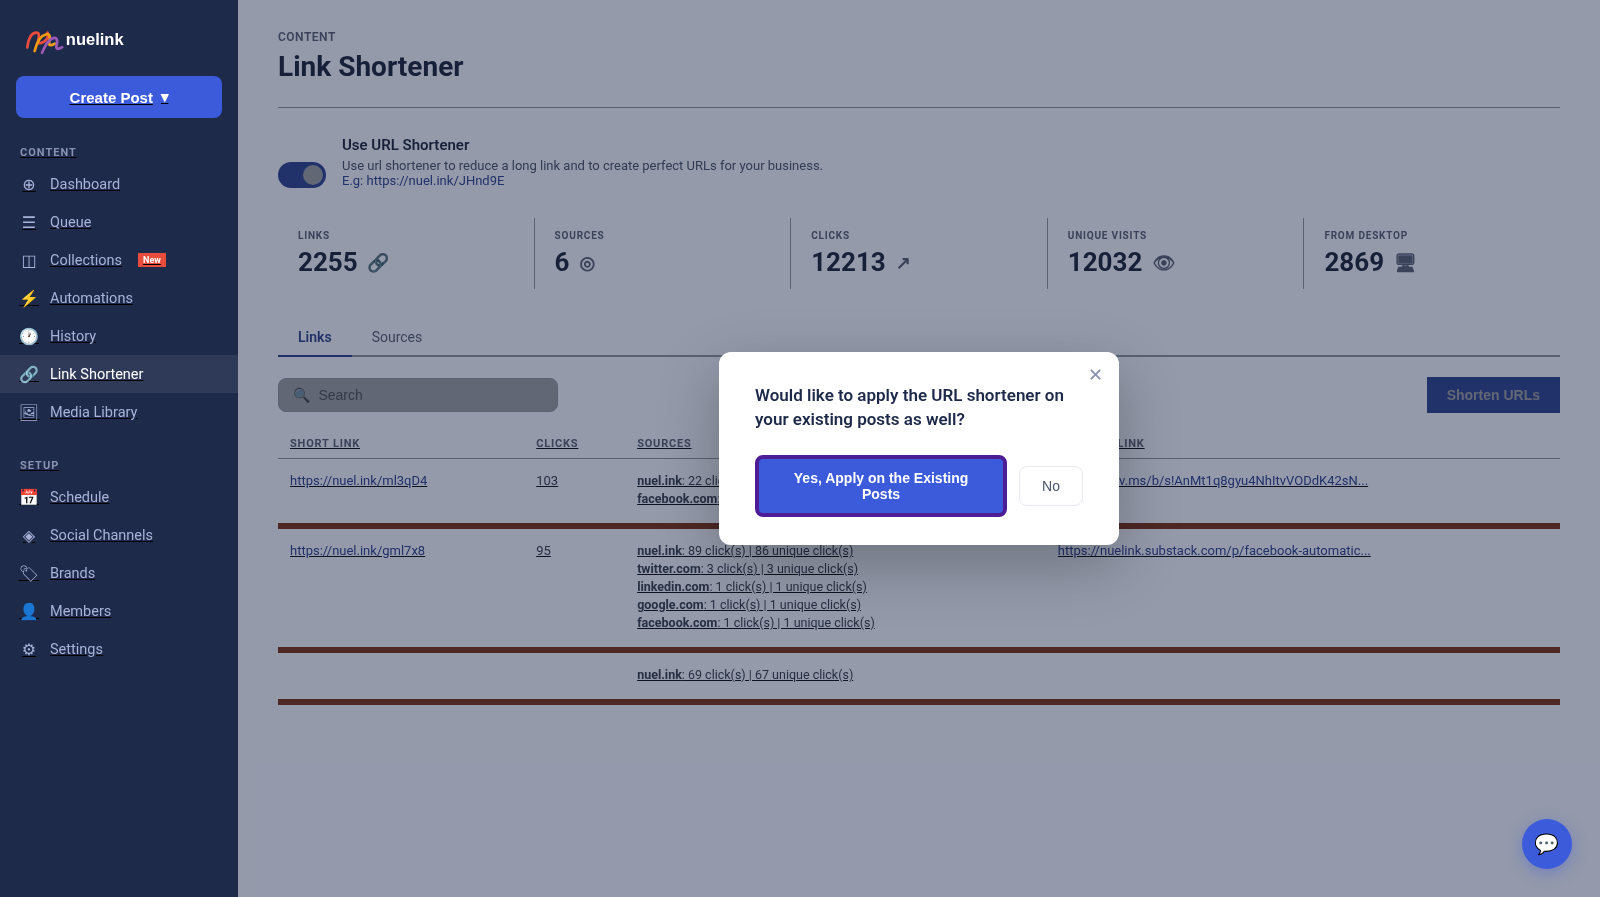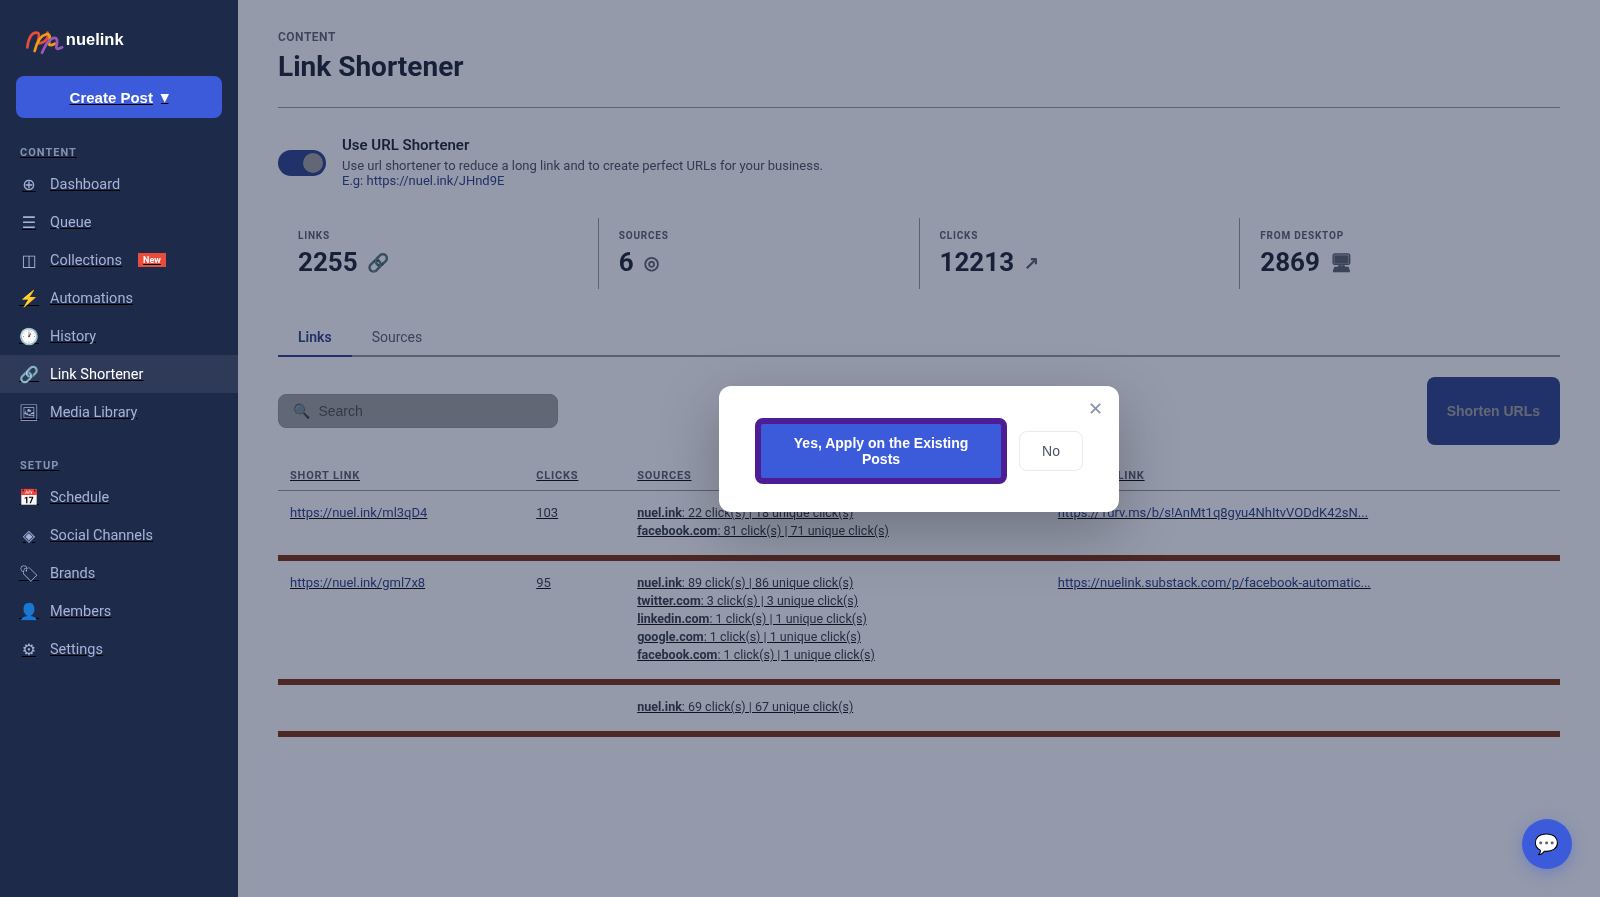--- a/index.html
+++ b/index.html
@@ -112,21 +112,21 @@
     }
     .divider {
       border: none;
       border-top: 1px solid #e8ecf0;
       margin-bottom: 28px;
     }
 
     
     .toggle-section {
       display: flex;
-      align-items: center;
+      align-items: flex-end;
       gap: 16px;
       margin-bottom: 30px;
     }
     .toggle-switch {
       width: 48px;
       height: 26px;
       background: #3b5bdb;
       border-radius: 13px;
       position: relative;
       cursor: pointer;
@@ -236,22 +236,22 @@
       outline: none;
       font-size: 14px;
       color: #a21caf;
       background: transparent;
       width: 100%;
     }
     .shorten-btn {
       background: #3b5bdb;
       color: white;
       border: none;
-      border-radius: 8px;
-      padding: 26px 20px;
+      border-radius: 0;
+      padding: 10px 20px;
       font-size: 14px;
       font-weight: 600;
       cursor: pointer;
       text-align: center;
     }
 
     
     .data-table {
       width: 100%;
       border-collapse: collapse;
@@ -314,21 +314,21 @@
       line-height: 1.4;
     }
     .modal-actions {
       display: flex;
       gap: 12px;
       align-items: center;
     }
     .btn-yes {
       background: #3b5bdb;
       color: white;
-      border: 6px solid #4c1d95;
+      border: 4px solid #4c1d95;
       border-radius: 8px;
       padding: 11px 22px;
       font-size: 14px;
       font-weight: 600;
       cursor: pointer;
       flex: 1;
     }
     .btn-no {
       background: white;
       color: #4a5568;
@@ -474,20 +474,29 @@
           <span class="stat-icon">◎</span>
         </div>
       </div>
       <div class="stat-item">
         <div class="stat-label">
           <span>CLICKS</span>
         </div>
         <div class="stat-value">
           <span>12213</span>
           <span class="stat-icon">↗</span>
+        </div>
+      </div>
+      <div class="stat-item">
+        <div class="stat-label">
+          <span>UNIQUE VISITS</span>
+        </div>
+        <div class="stat-value">
+          <span>12032</span>
+          <span class="stat-icon">👁</span>
         </div>
       </div>
       <div class="stat-item">
         <div class="stat-label">
           <span>FROM DESKTOP</span>
         </div>
         <div class="stat-value">
           <span>2869</span>
           <span class="stat-icon">🖥</span>
         </div>
@@ -550,20 +559,21 @@
             </td>
             <td></td>
           </tr>
         </tbody>
     </table>
   </div>
 
   <div class="modal-overlay">
     <div class="modal">
       <button class="modal-close">✕</button>
+      <div class="modal-question">Would like to apply the URL shortener on your existing posts as well?</div>
       <div class="modal-actions">
         <button class="btn-yes">Yes, Apply on the Existing Posts</button>
         <button class="btn-no">No</button>
       </div>
     </div>
   </div>
 </div>
 
 <div class="support-bubble">
   <span>💬</span>

